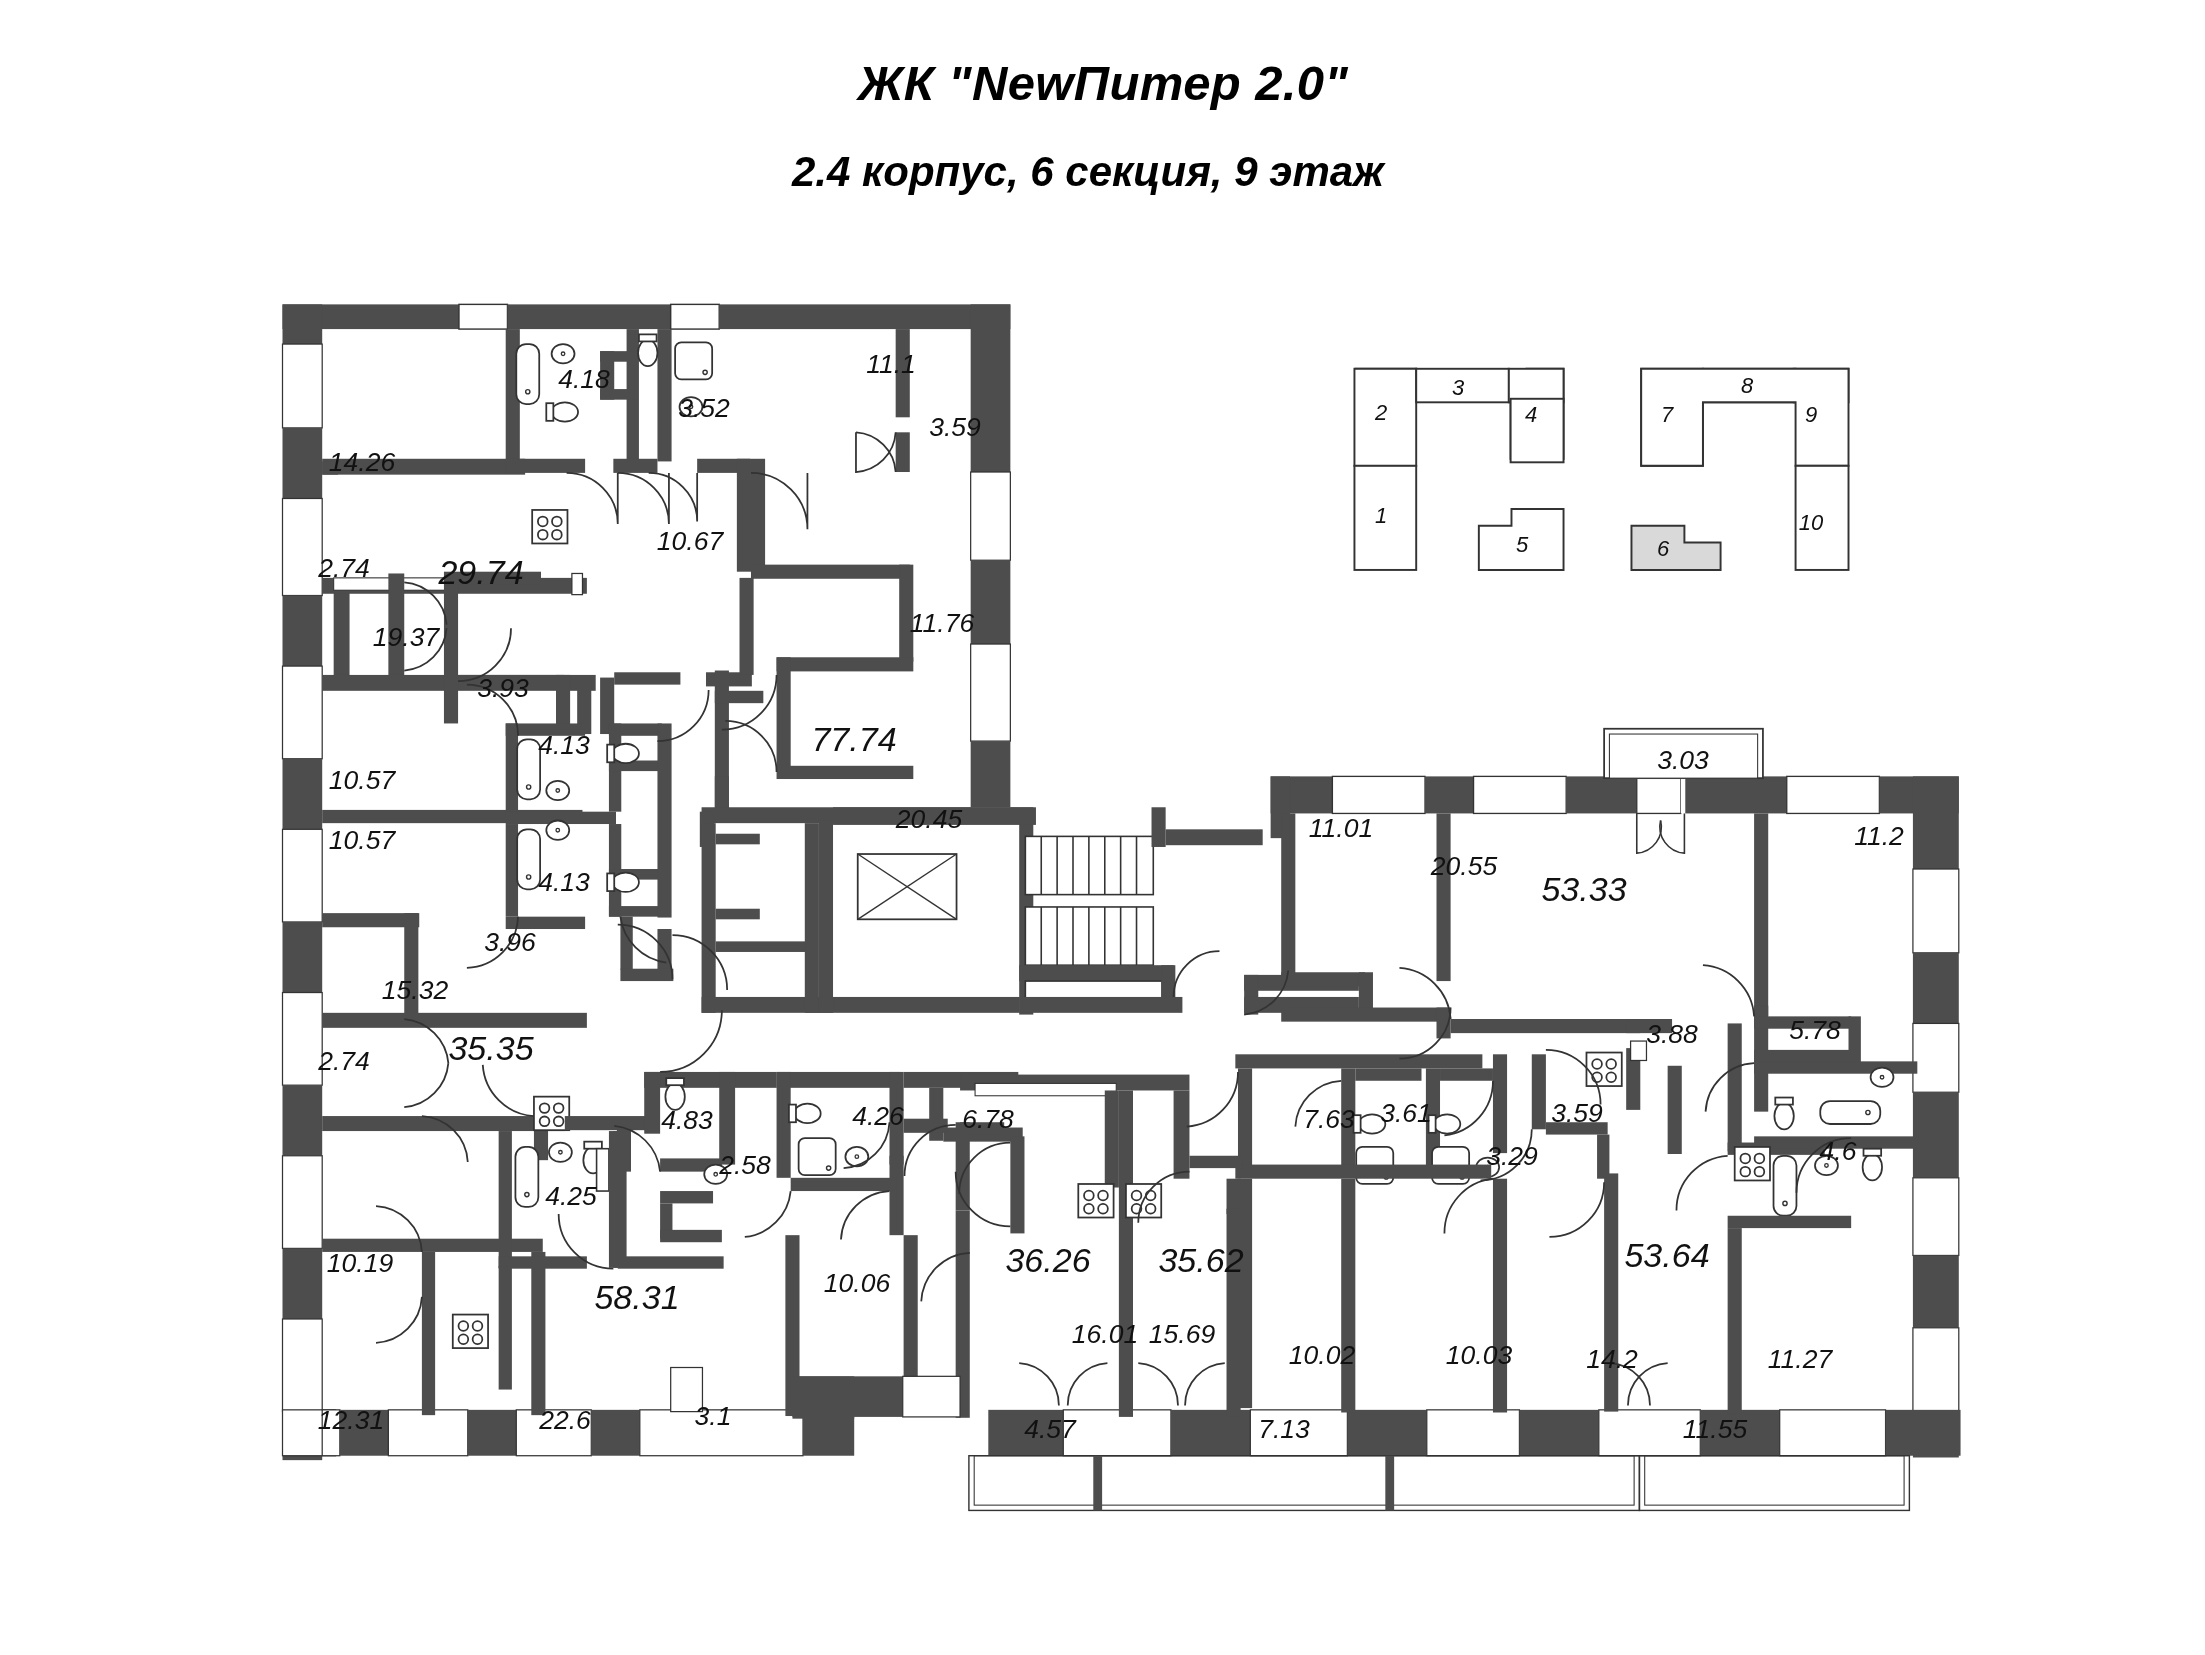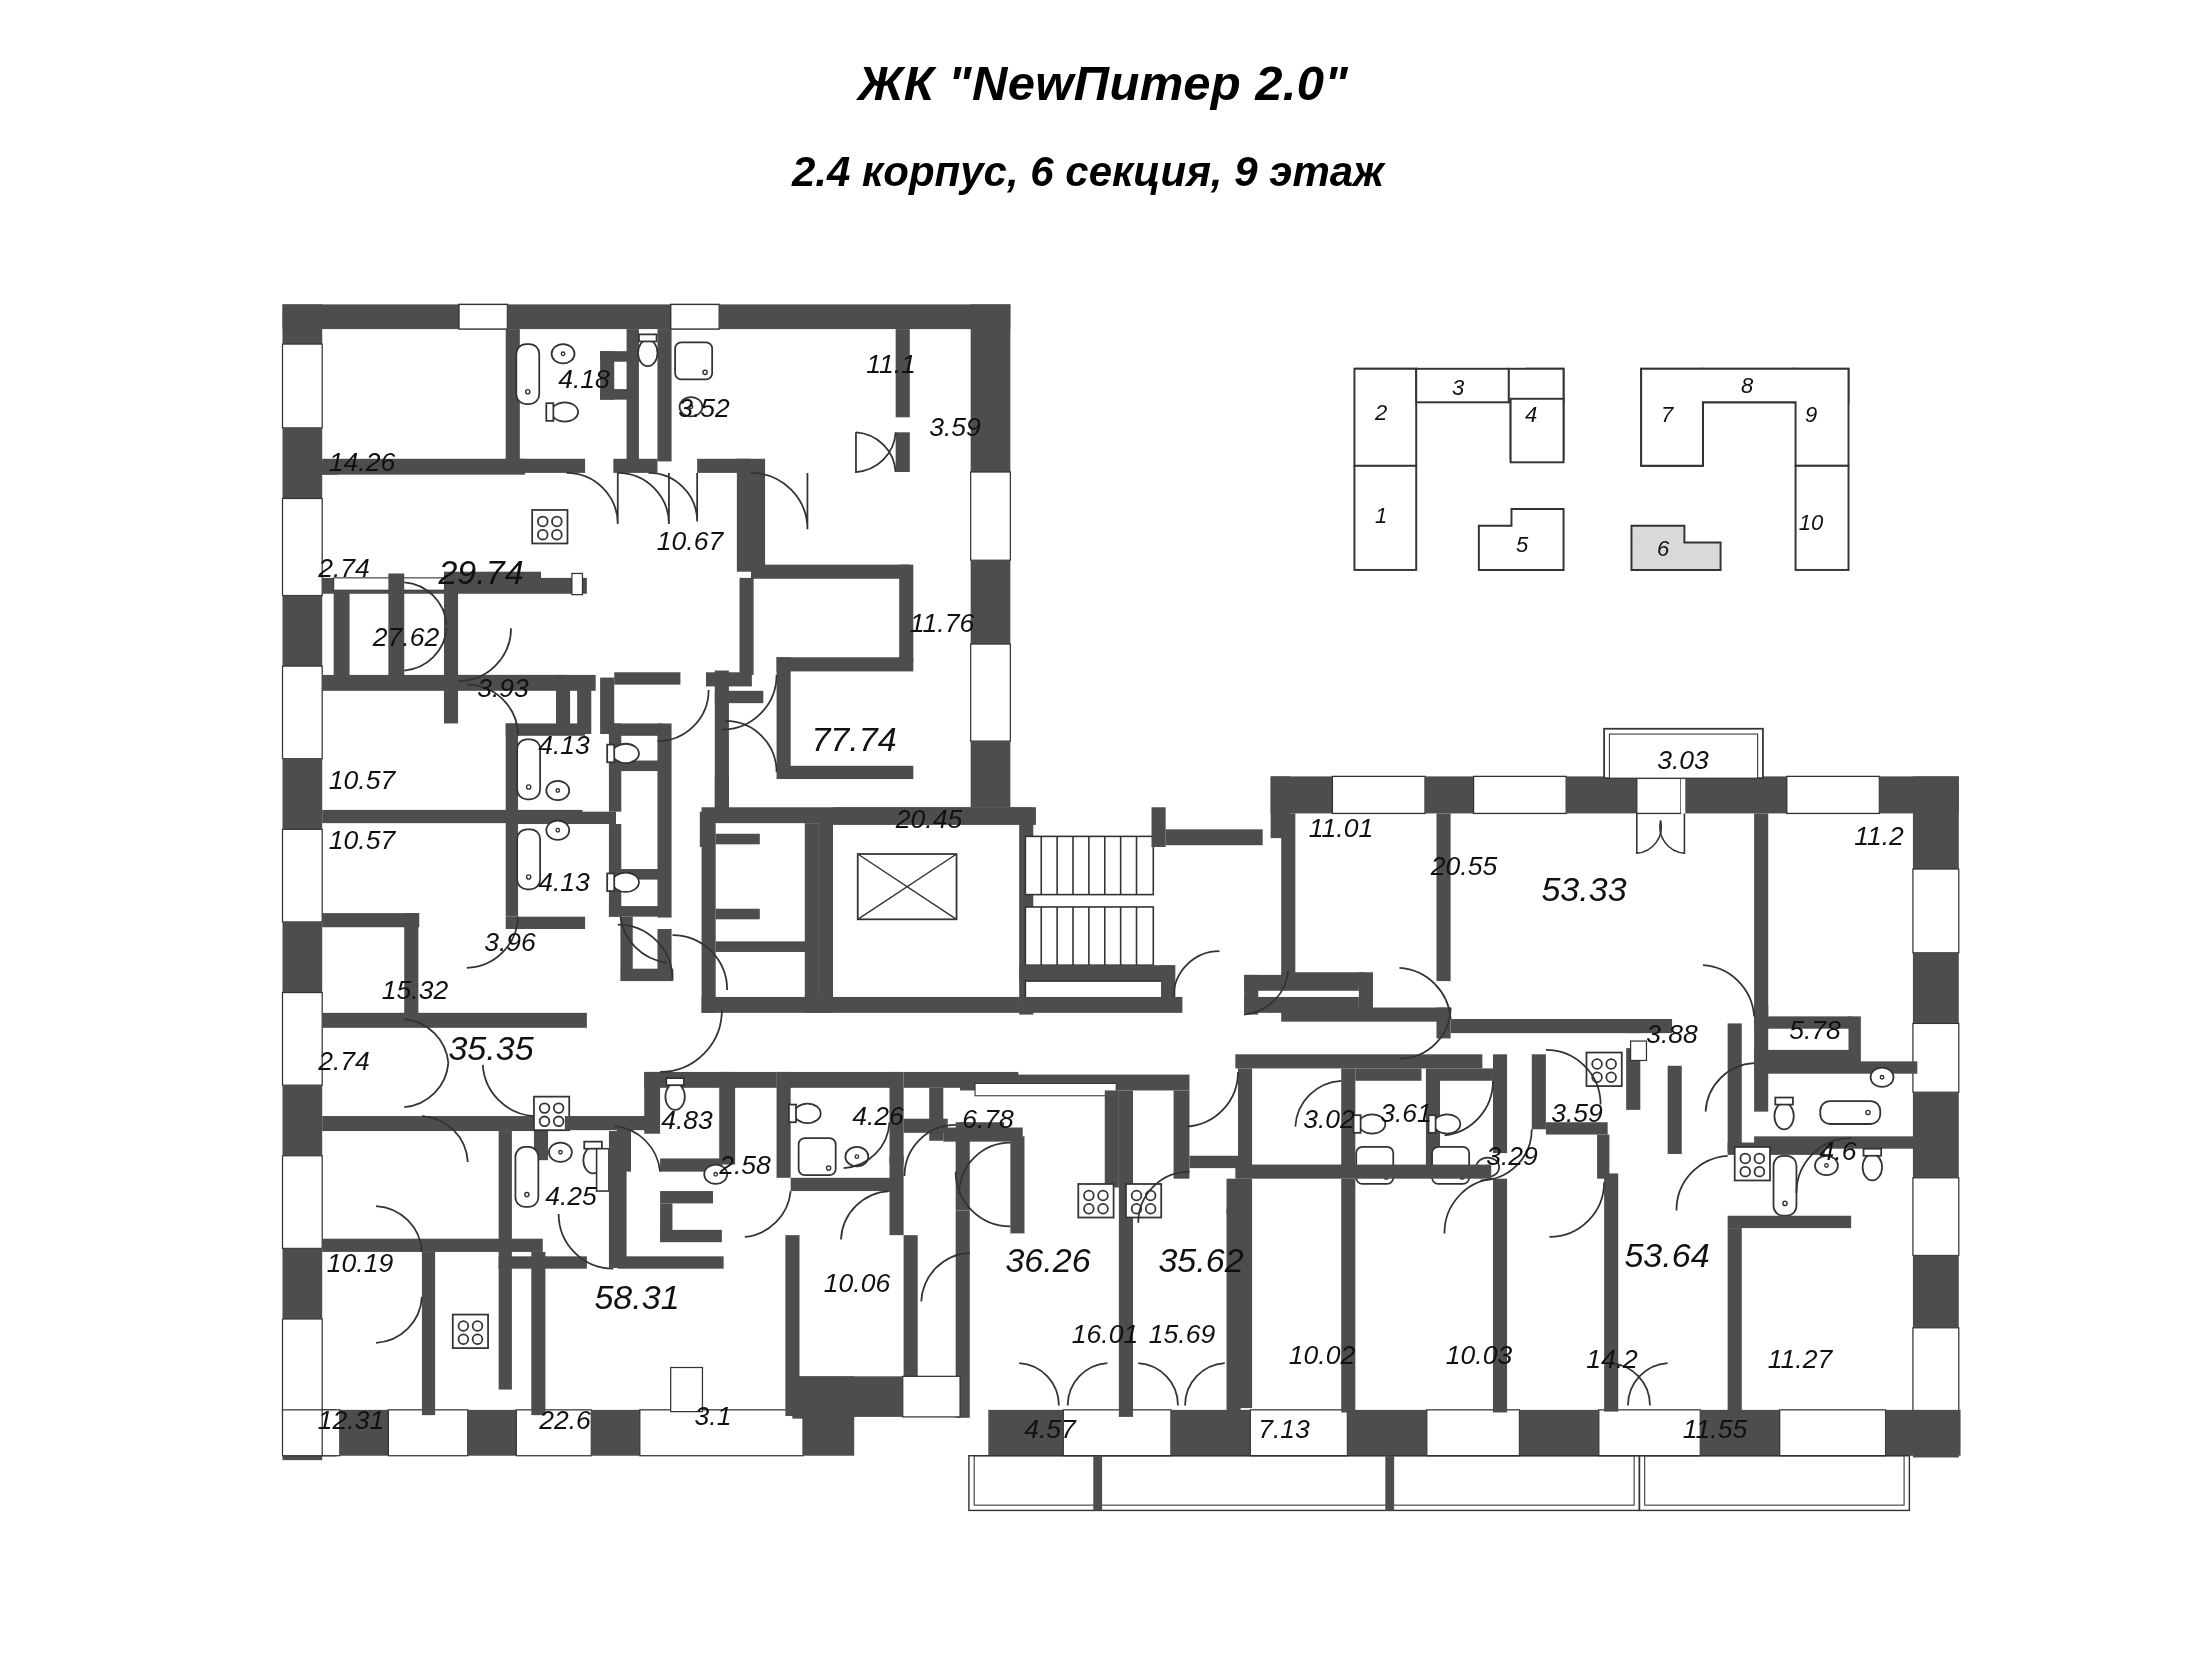--- a/index.html
+++ b/index.html
@@ -509,42 +509,42 @@
       <div class="lbl big" style="left: 1201px; top: 1260px;">35.62</div>
       <div class="lbl big" style="left: 1584px; top: 889px;">53.33</div>
       <div class="lbl big" style="left: 1667px; top: 1255px;">53.64</div>
       <div class="lbl sm" style="left: 584px; top: 379px;">4.18</div>
       <div class="lbl sm" style="left: 704px; top: 408px;">3.52</div>
       <div class="lbl sm" style="left: 891px; top: 364px;">11.1</div>
       <div class="lbl sm" style="left: 955px; top: 427px;">3.59</div>
       <div class="lbl sm" style="left: 362px; top: 462px;">14.26</div>
       <div class="lbl sm" style="left: 690px; top: 541px;">10.67</div>
       <div class="lbl sm" style="left: 344px; top: 568px;">2.74</div>
-      <div class="lbl sm" style="left: 406px; top: 637px;">27.62</div>
+      <div class="lbl sm" style="left: 406px; top: 637px;">19.37</div>
       <div class="lbl sm" style="left: 942px; top: 623px;">11.76</div>
       <div class="lbl sm" style="left: 503px; top: 688px;">3.93</div>
       <div class="lbl sm" style="left: 564px; top: 745px;">4.13</div>
       <div class="lbl sm" style="left: 362px; top: 780px;">10.57</div>
       <div class="lbl sm" style="left: 362px; top: 840px;">10.57</div>
       <div class="lbl sm" style="left: 564px; top: 882px;">4.13</div>
       <div class="lbl sm" style="left: 929px; top: 819px;">20.45</div>
       <div class="lbl sm" style="left: 510px; top: 942px;">3.96</div>
       <div class="lbl sm" style="left: 415px; top: 990px;">15.32</div>
       <div class="lbl sm" style="left: 344px; top: 1061px;">2.74</div>
       <div class="lbl sm" style="left: 1341px; top: 828px;">11.01</div>
       <div class="lbl sm" style="left: 1464px; top: 828px; margin-top: 38px;">20.55</div>
       <div class="lbl sm" style="left: 1683px; top: 760px;">3.03</div>
       <div class="lbl sm" style="left: 1879px; top: 836px;">11.2</div>
       <div class="lbl sm" style="left: 1672px; top: 1034px;">3.88</div>
       <div class="lbl sm" style="left: 1815px; top: 1030px;">5.78</div>
       <div class="lbl sm" style="left: 687px; top: 1120px;">4.83</div>
       <div class="lbl sm" style="left: 745px; top: 1165px;">2.58</div>
       <div class="lbl sm" style="left: 878px; top: 1116px;">4.26</div>
       <div class="lbl sm" style="left: 988px; top: 1119px;">6.78</div>
-      <div class="lbl sm" style="left: 1329px; top: 1119px;">3.02</div>
+      <div class="lbl sm" style="left: 1329px; top: 1119px;">7.63</div>
       <div class="lbl sm" style="left: 1406px; top: 1113px;">3.61</div>
       <div class="lbl sm" style="left: 1577px; top: 1113px;">3.59</div>
       <div class="lbl sm" style="left: 1512px; top: 1156px;">3.29</div>
       <div class="lbl sm" style="left: 1838px; top: 1151px;">4.6</div>
       <div class="lbl sm" style="left: 571px; top: 1196px;">4.25</div>
       <div class="lbl sm" style="left: 360px; top: 1263px;">10.19</div>
       <div class="lbl sm" style="left: 857px; top: 1283px;">10.06</div>
       <div class="lbl sm" style="left: 1105px; top: 1334px;">16.01</div>
       <div class="lbl sm" style="left: 1182px; top: 1334px;">15.69</div>
       <div class="lbl sm" style="left: 1322px; top: 1355px;">10.02</div>

